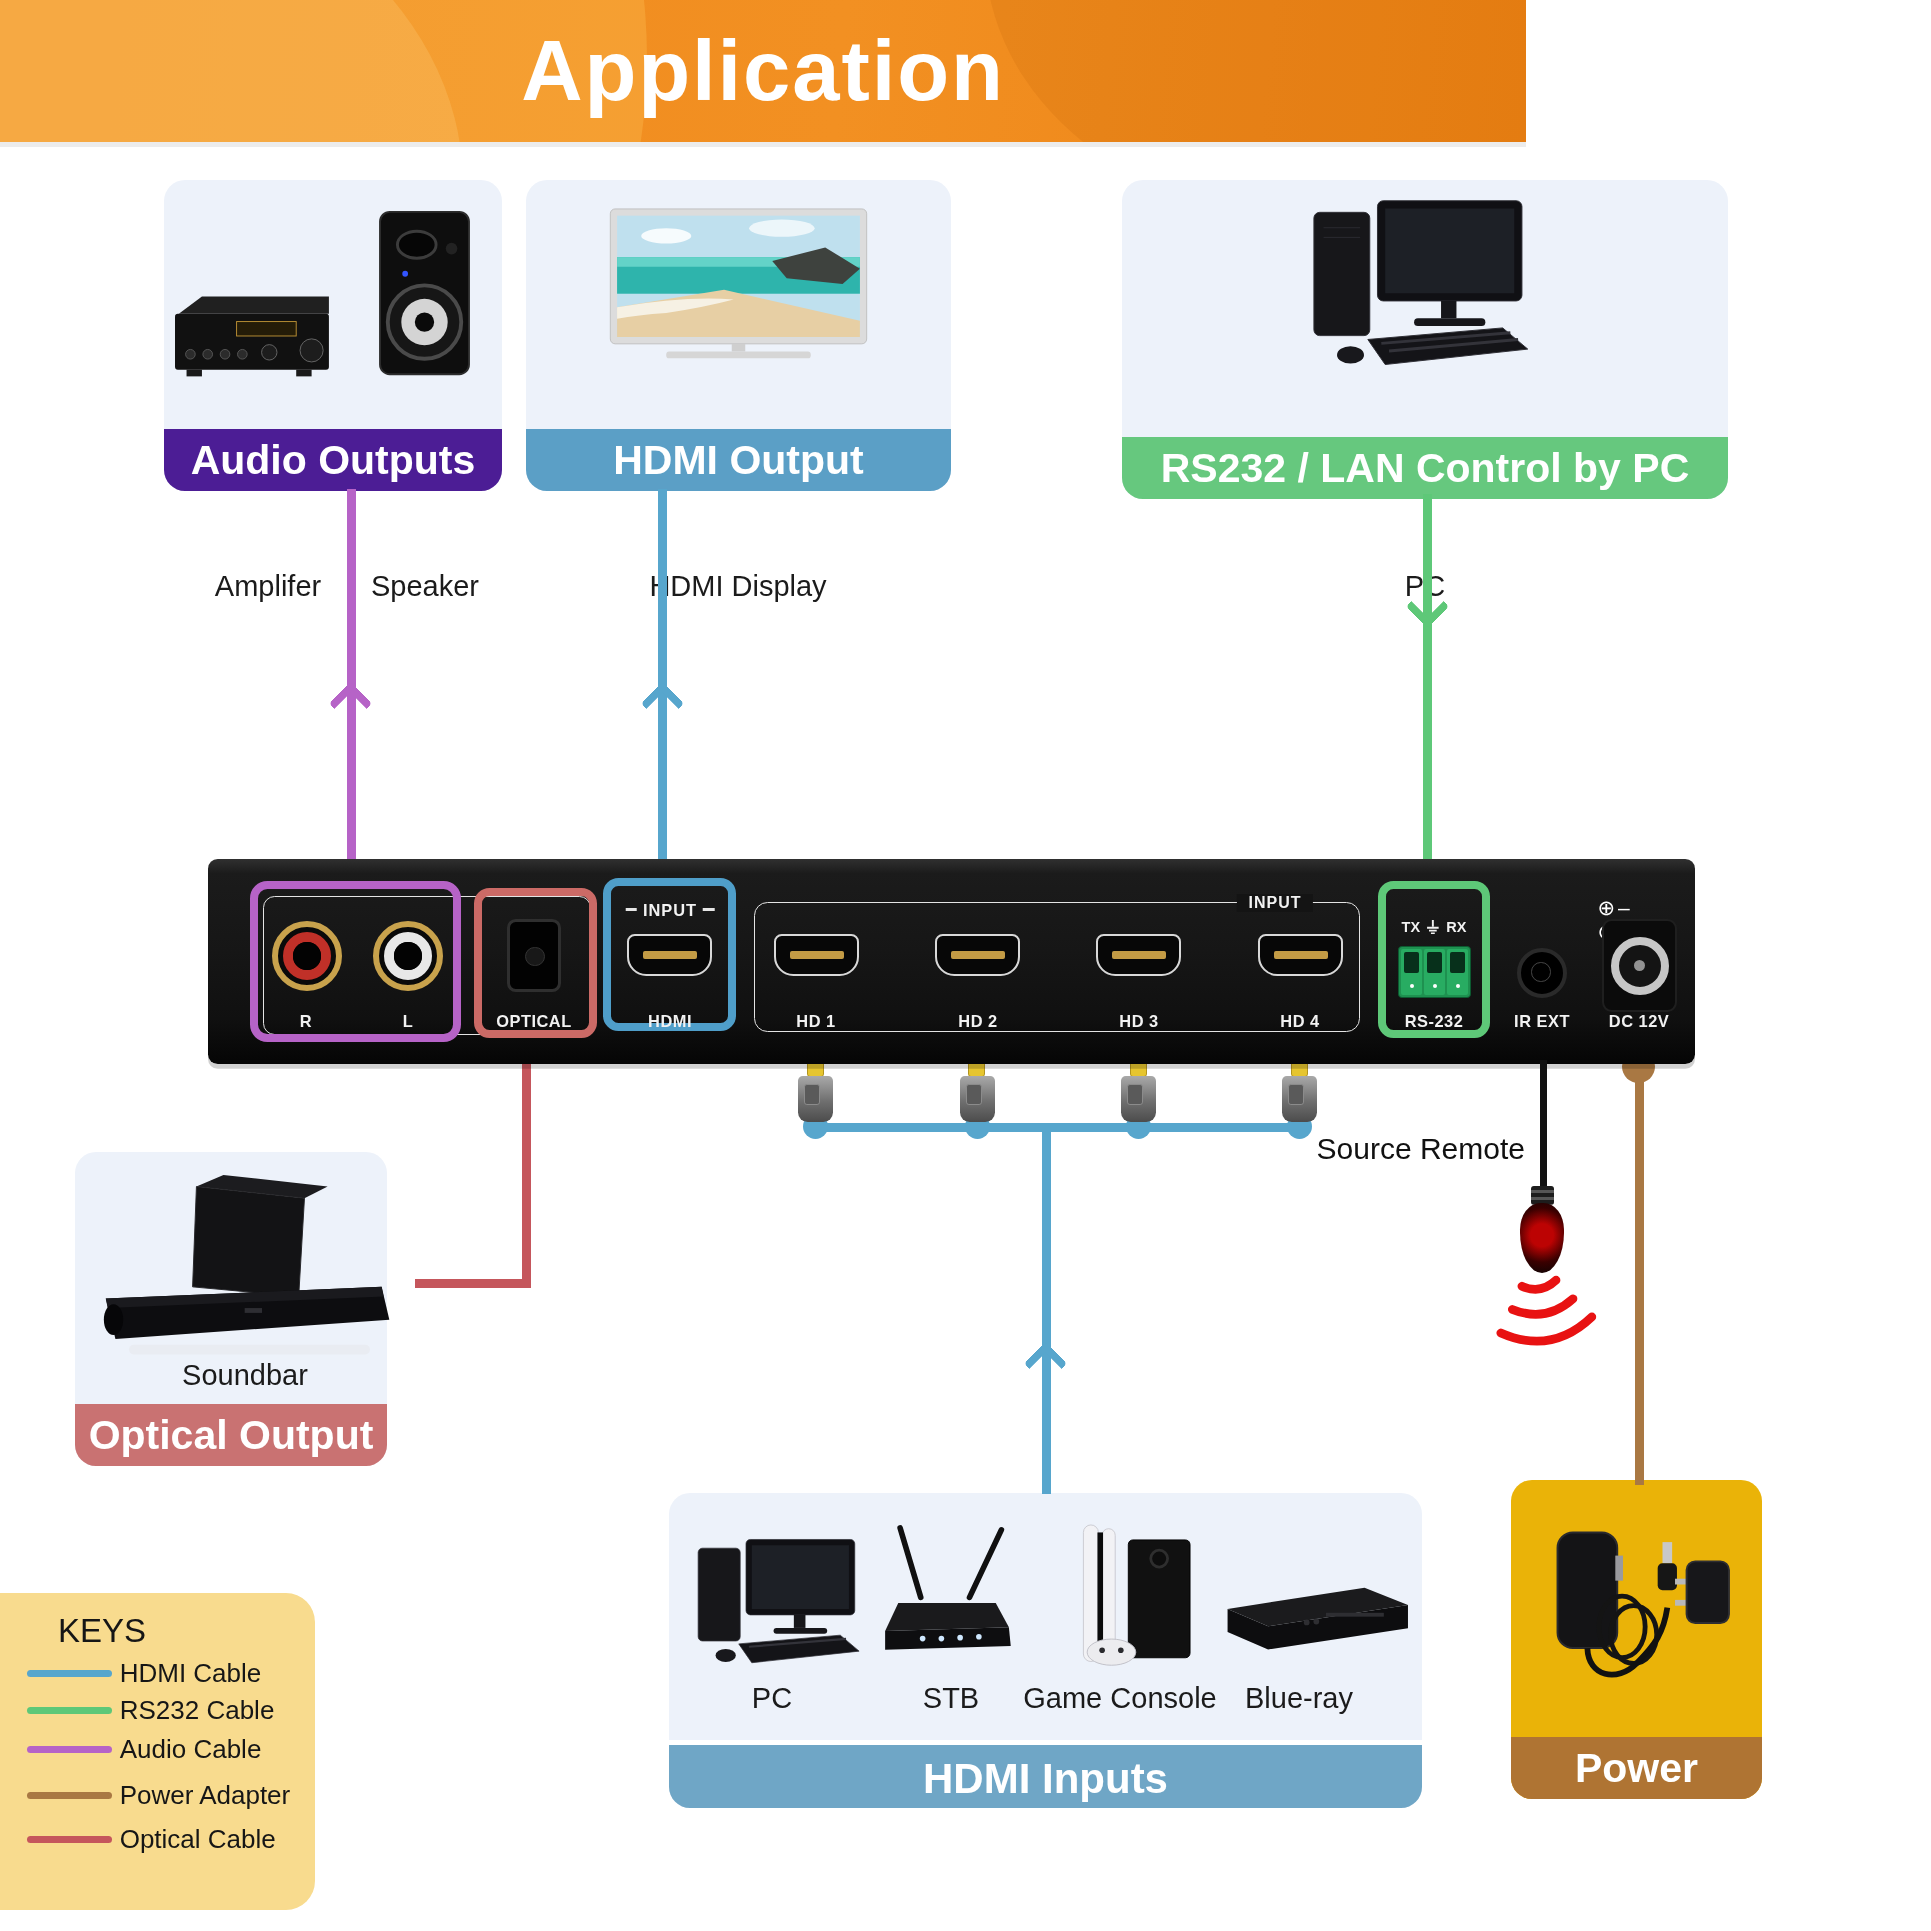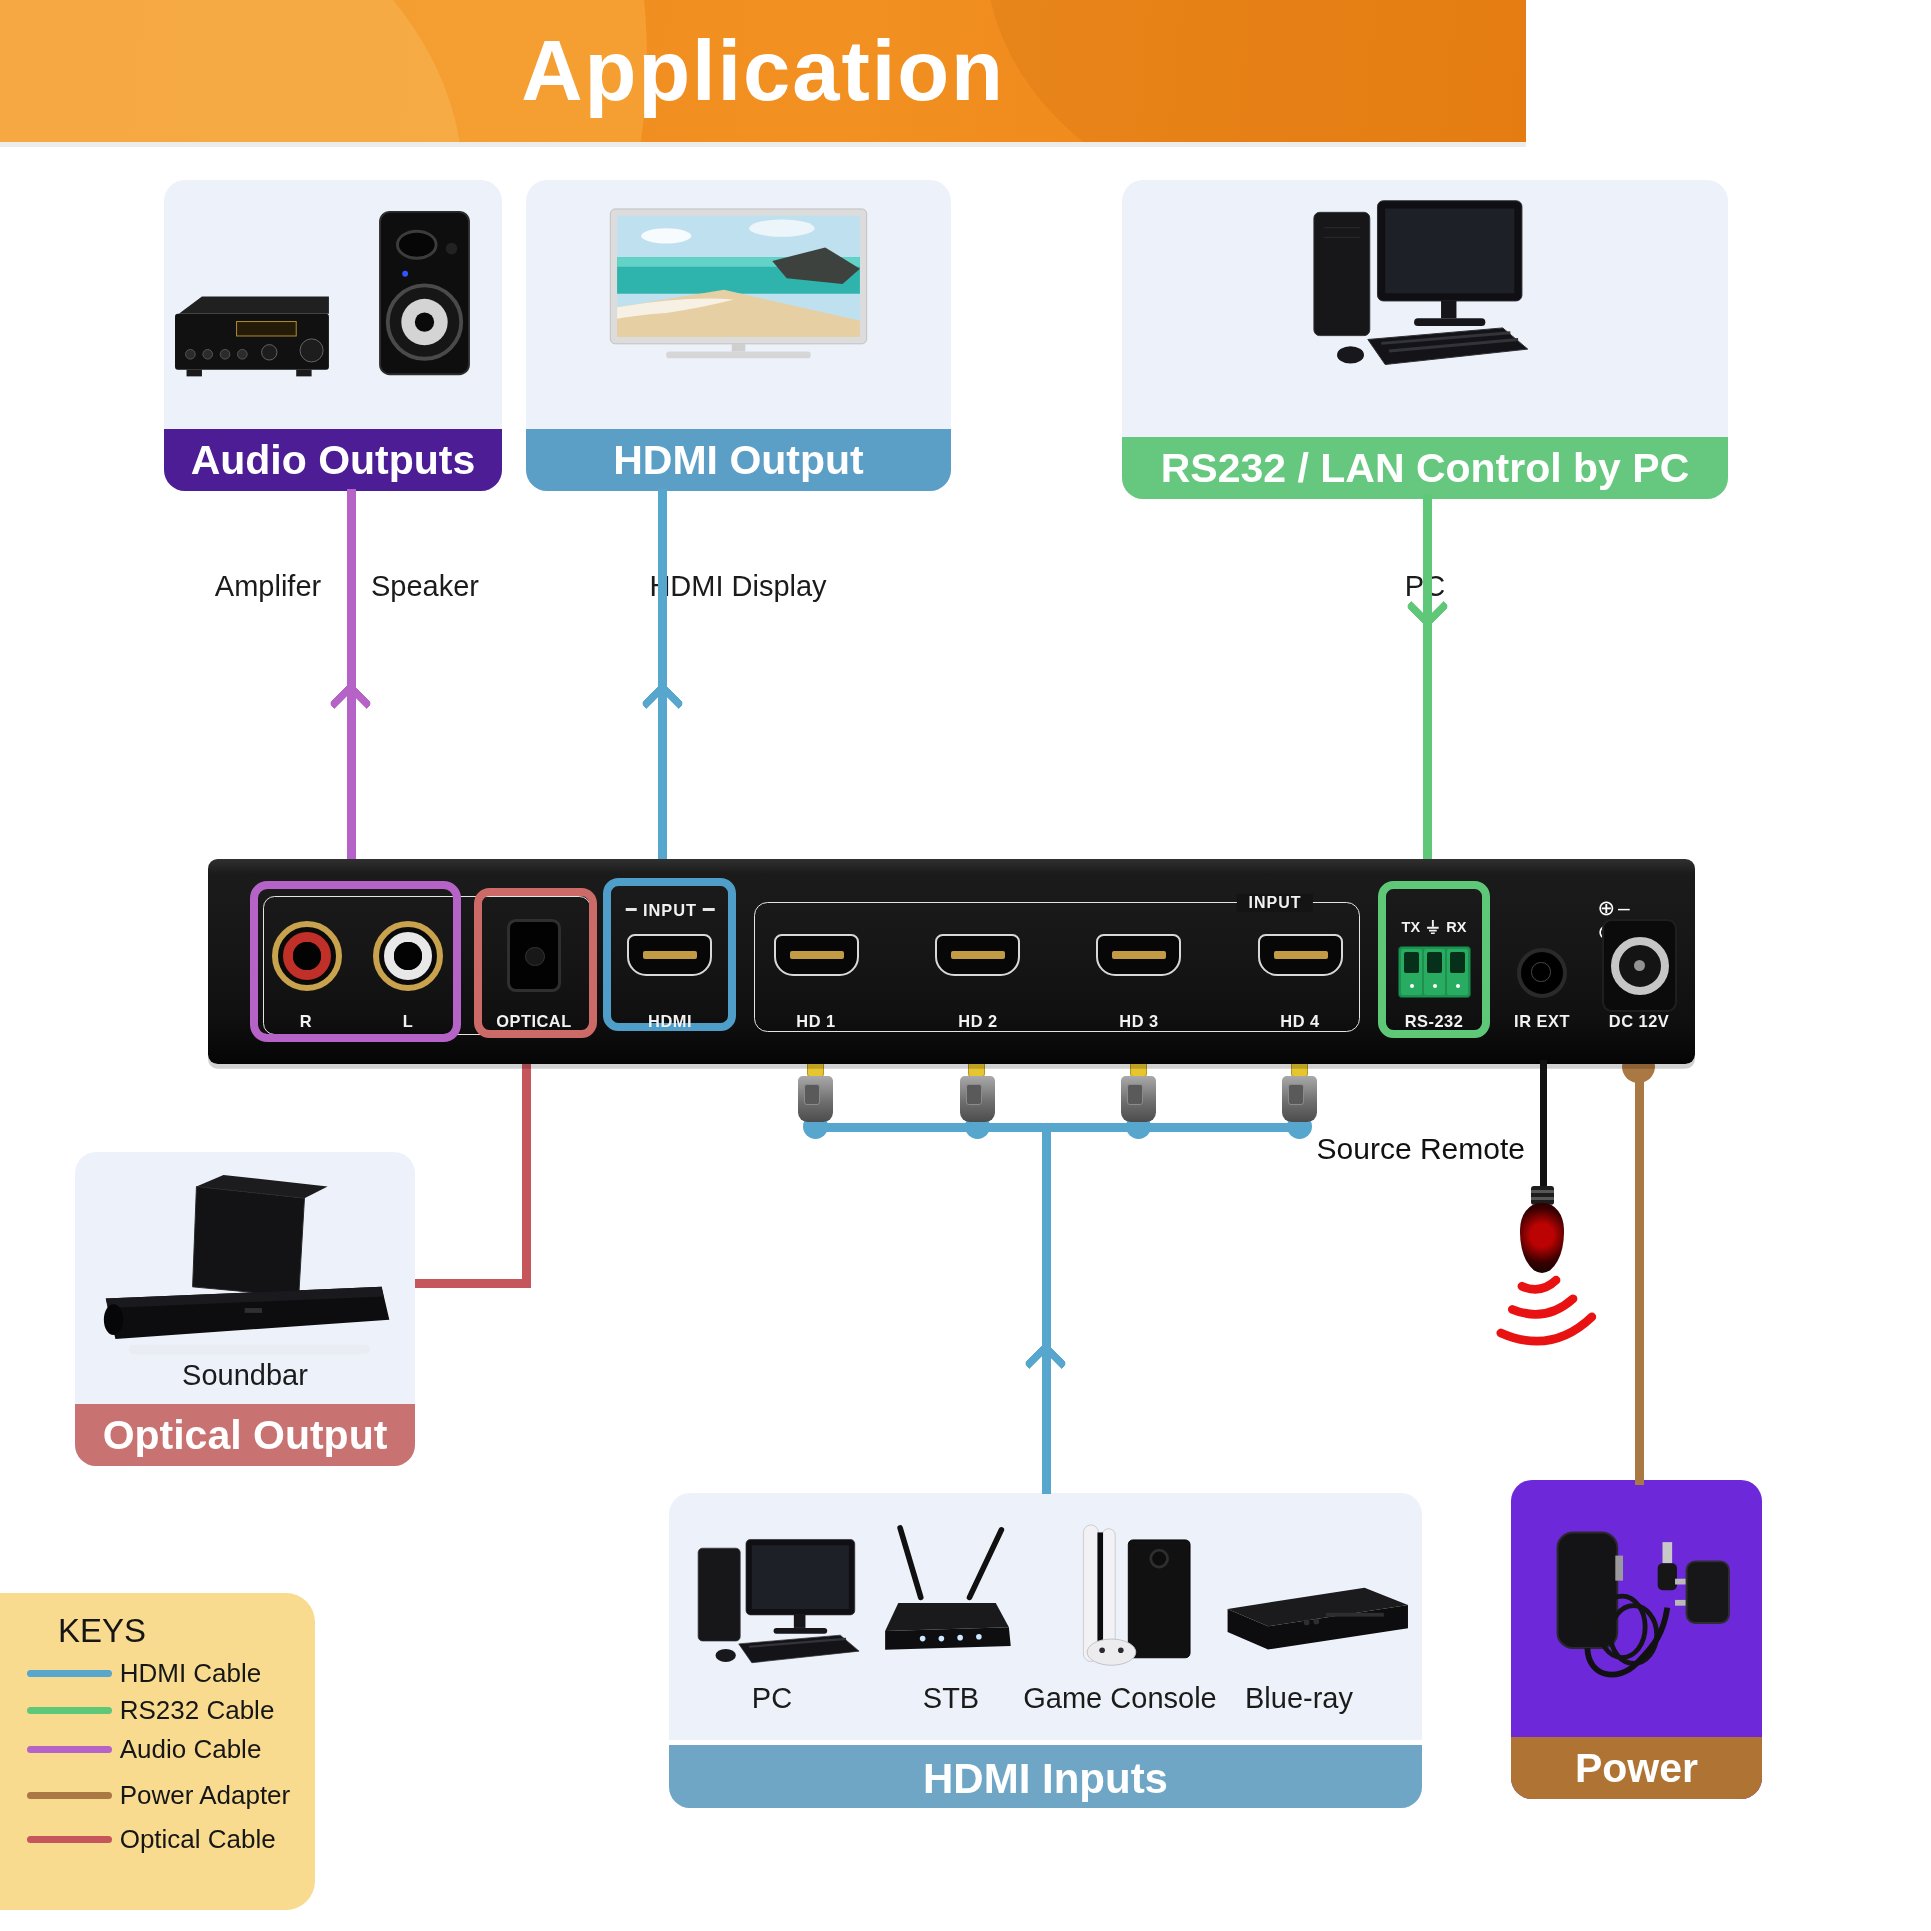--- a/index.html
+++ b/index.html
@@ -23,24 +23,24 @@
   
   .card{position:absolute;background:#EDF2FA;border-radius:21px;}
   .banner{position:absolute;left:0;right:0;bottom:0;height:62px;border-radius:0 0 21px 21px;
        color:#fff;font-weight:bold;font-size:41px;text-align:center;line-height:62px;white-space:nowrap;}
   .item-label{position:absolute;transform:translateX(-50%);font-size:29px;color:#1b1b1b;white-space:nowrap;}
   .art{position:absolute;}
 
   #card-audio{left:164px;top:180px;width:338px;height:311px;}
   #card-hdmi-out{left:526px;top:180px;width:425px;height:311px;}
   #card-pc{left:1122px;top:180px;width:606px;height:319px;}
-  #card-soundbar{left:75px;top:1152px;width:340px;height:314px;}
+  #card-soundbar{left:75px;top:1152px;width:312px;height:314px;}
   #card-inputs{left:669px;top:1493px;width:753px;height:315px;}
   #card-inputs .banner{height:68px;font-size:42px;line-height:68px;border-top:5.8px solid #fff;}
-  #card-power{left:1511px;top:1480px;width:251px;height:319px;background:#6d28d9;}
+  #card-power{left:1511px;top:1480px;width:251px;height:319px;background:#eab308;}
 
   
   .vline,.hline{position:absolute;background:var(--c);}
   .vline{width:8.7px;}
   .hline{height:8.7px;}
   .dot{position:absolute;border-radius:50%;background:var(--c);}
   .chev{position:absolute;width:31px;height:31px;border-radius:4.8px;}
   .chev.up{border-top:8.7px solid var(--c);border-left:8.7px solid var(--c);transform:rotate(45deg);}
   .chev.down{border-bottom:8.7px solid var(--c);border-right:8.7px solid var(--c);transform:rotate(45deg);}
   .c-audio{--c:var(--audio);} .c-hdmi{--c:var(--hdmi);} .c-rs232{--c:var(--rs232);}

